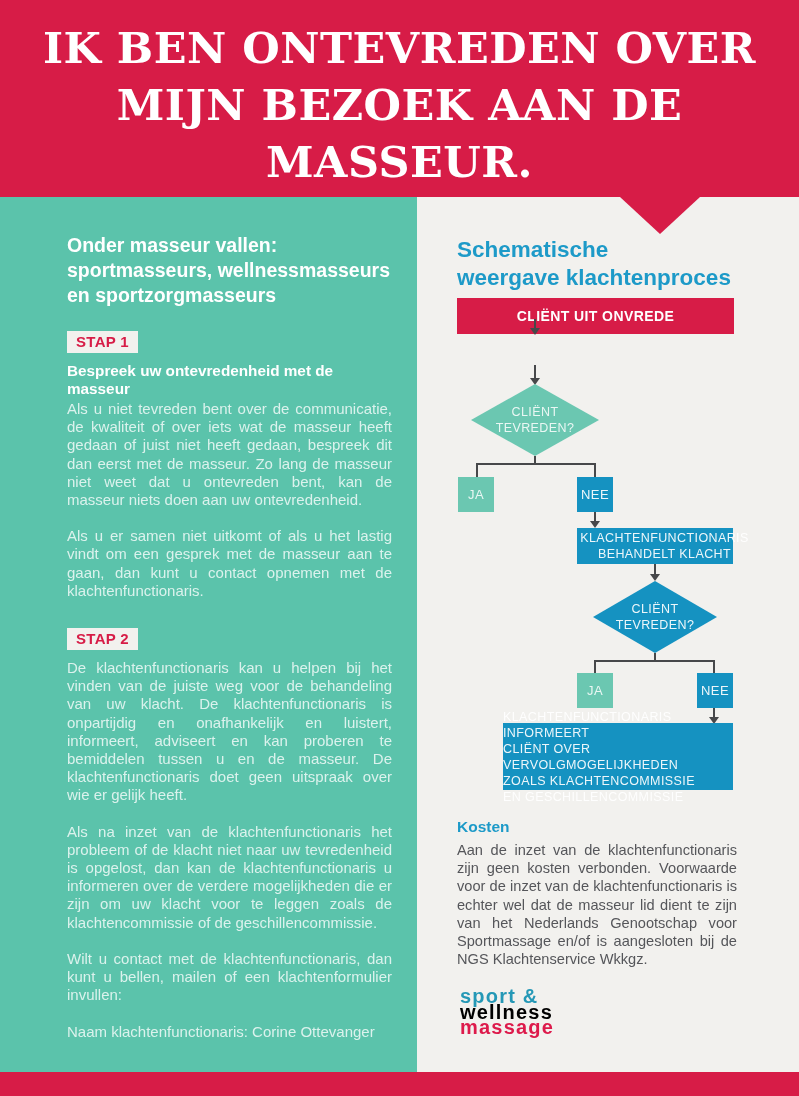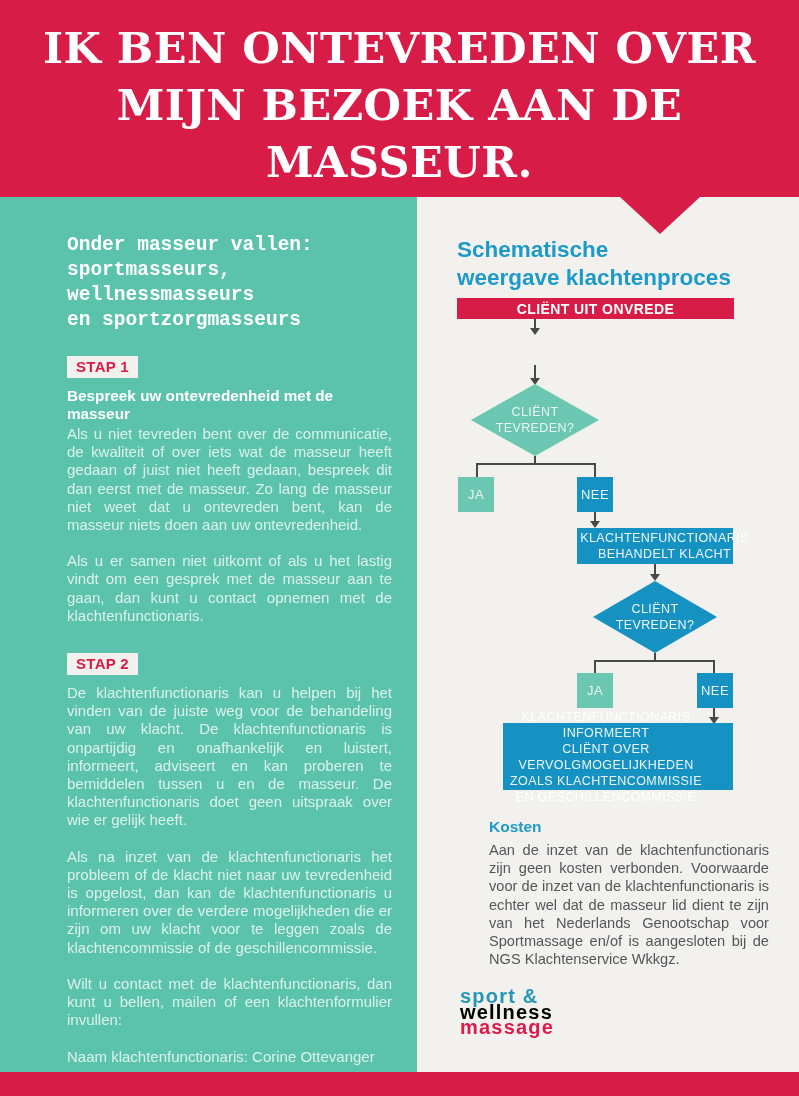--- a/index.html
+++ b/index.html
@@ -24,21 +24,21 @@
     border-top:37px solid #D71C47;
   }
   
   .left-col{
     position:absolute; left:0; top:197px; width:417px; height:875px;
     background:#5BC3AB; box-sizing:border-box;
     padding:36px 25px 0 67px; overflow:hidden;
   }
   .intro-heading{
     color:#ffffff; font-weight:bold; font-size:19.5px; line-height:25px;
-    white-space:pre-line; margin:0 0 23px 0;font-family:Liberation Mono, monospace;
+    white-space:pre-line; margin:0 0 23px 0;
   }
   .stap-badge{
     display:inline-block; background:#F2F1EE; color:#D71C47;
     font-weight:bold; font-size:15px; padding:2px 9px 3px 9px;
     margin:0 0 9px 0; letter-spacing:.3px;
   }
   .step-heading{
     color:#ffffff; font-weight:bold; font-size:15.3px; line-height:18px;
     margin:0 0 2px 0;
   }
@@ -66,30 +66,30 @@
   .fnode{
     position:absolute; display:flex; align-items:center; justify-content:center;
     box-sizing:border-box; color:rgba(255,255,255,.85);
     font-size:12.5px; line-height:16px; letter-spacing:.4px;
     text-align:center; white-space:pre-line;
   }
   .f-red{background:#D71C47; color:#ffffff; font-weight:bold; font-size:14px;}
   .f-teal{background:#6BC7B1;}
   .f-blue{background:#1592C1; color:rgba(255,255,255,.92);}
   .diamond{clip-path:polygon(50% 0,100% 50%,50% 100%,0 50%);}
-  .f-right{justify-content:flex-end; text-align:center; padding-right:24px;}
+  .f-right{justify-content:flex-end; text-align:left; padding-right:24px;}
   .vline{position:absolute; width:2px; background:#47484A;}
   .hline{position:absolute; height:2px; background:#47484A;}
   .ahead{
     position:absolute; width:0; height:0;
     border-left:5px solid transparent; border-right:5px solid transparent;
     border-top:7px solid #47484A;
   }
   
-  .kosten{position:absolute; left:457px; top:818px; width:280px;margin-left:32px;}
+  .kosten{position:absolute; left:457px; top:818px; width:280px;}
   .kosten-heading{
     margin:0 0 5px 0; color:#1D9AC8; font-weight:bold; font-size:15.5px;
   }
   .kosten-body{
     margin:0; color:#55565A; font-size:14.6px; line-height:18.2px;
     text-align:justify;
   }
   
   .logo{position:absolute; left:453px; top:972px; display:flex; align-items:flex-start;}
   .logo-left{display:flex; flex-direction:column;}
@@ -144,21 +144,21 @@
 
     </div>
   </div>
 
   <div class="right-col"></div>
   <h2 class="schematic-title">Schematische
 weergave klachtenproces</h2>
 
   <div class="flowchart">
 
-    <div class="fnode f-red" style="left:17px; top:8px; width:277px; height:21px;">CLIËNT UIT ONVREDE</div>
+    <div class="fnode f-red" style="left:17px; top:8px; width:277px; height:36px;">CLIËNT UIT ONVREDE</div>
 
     <div class="vline" style="left:94px; top:29px; height:10px;"></div>
     <div class="ahead" style="left:90px; top:38px;"></div>
 
 
     <div class="vline" style="left:94px; top:75px; height:13px;"></div>
     <div class="ahead" style="left:90px; top:88px;"></div>
 
     <div class="fnode f-teal diamond" style="left:31px; top:94px; width:128px; height:72px;">CLIËNT
 TEVREDEN?</div>

